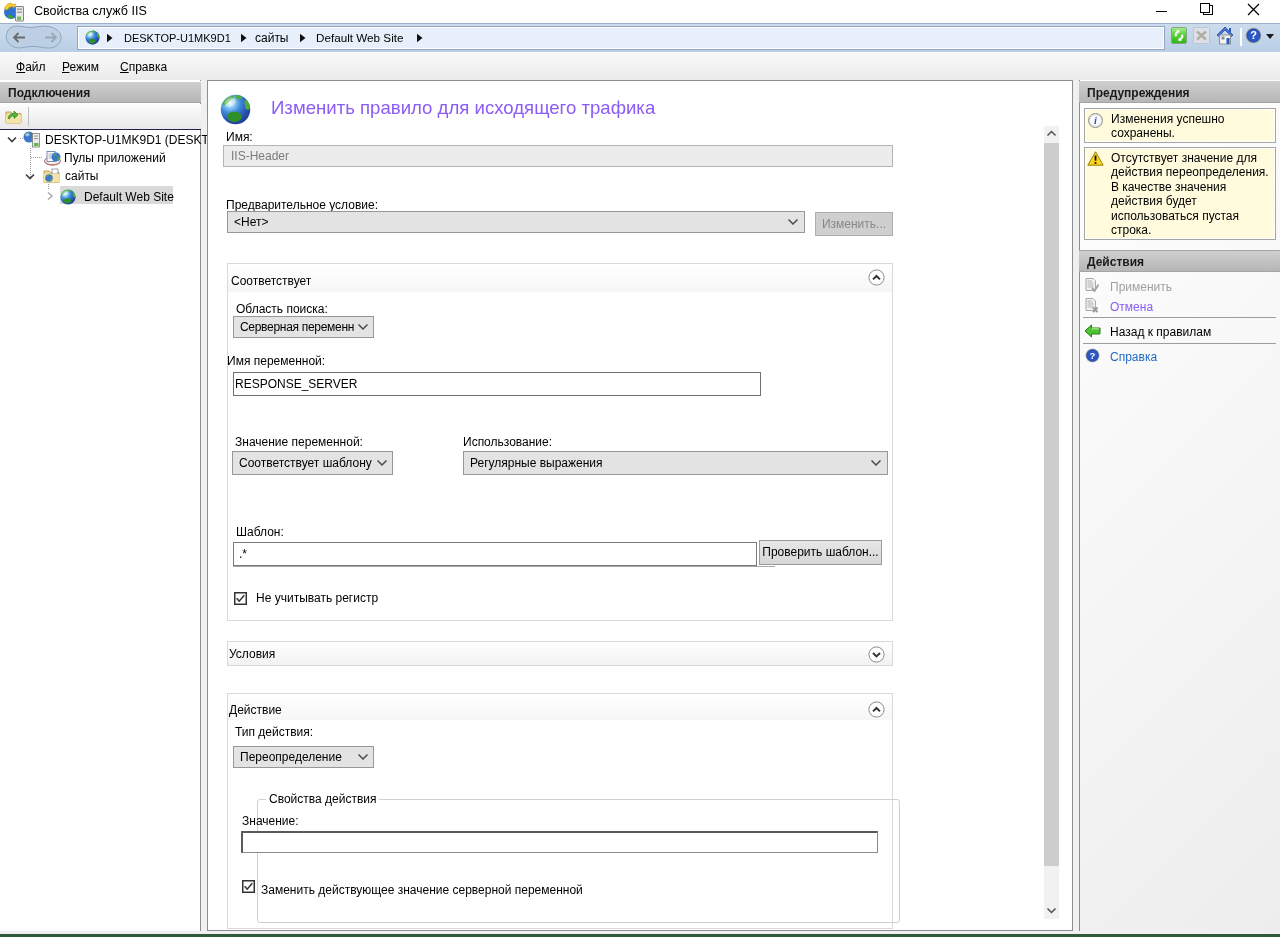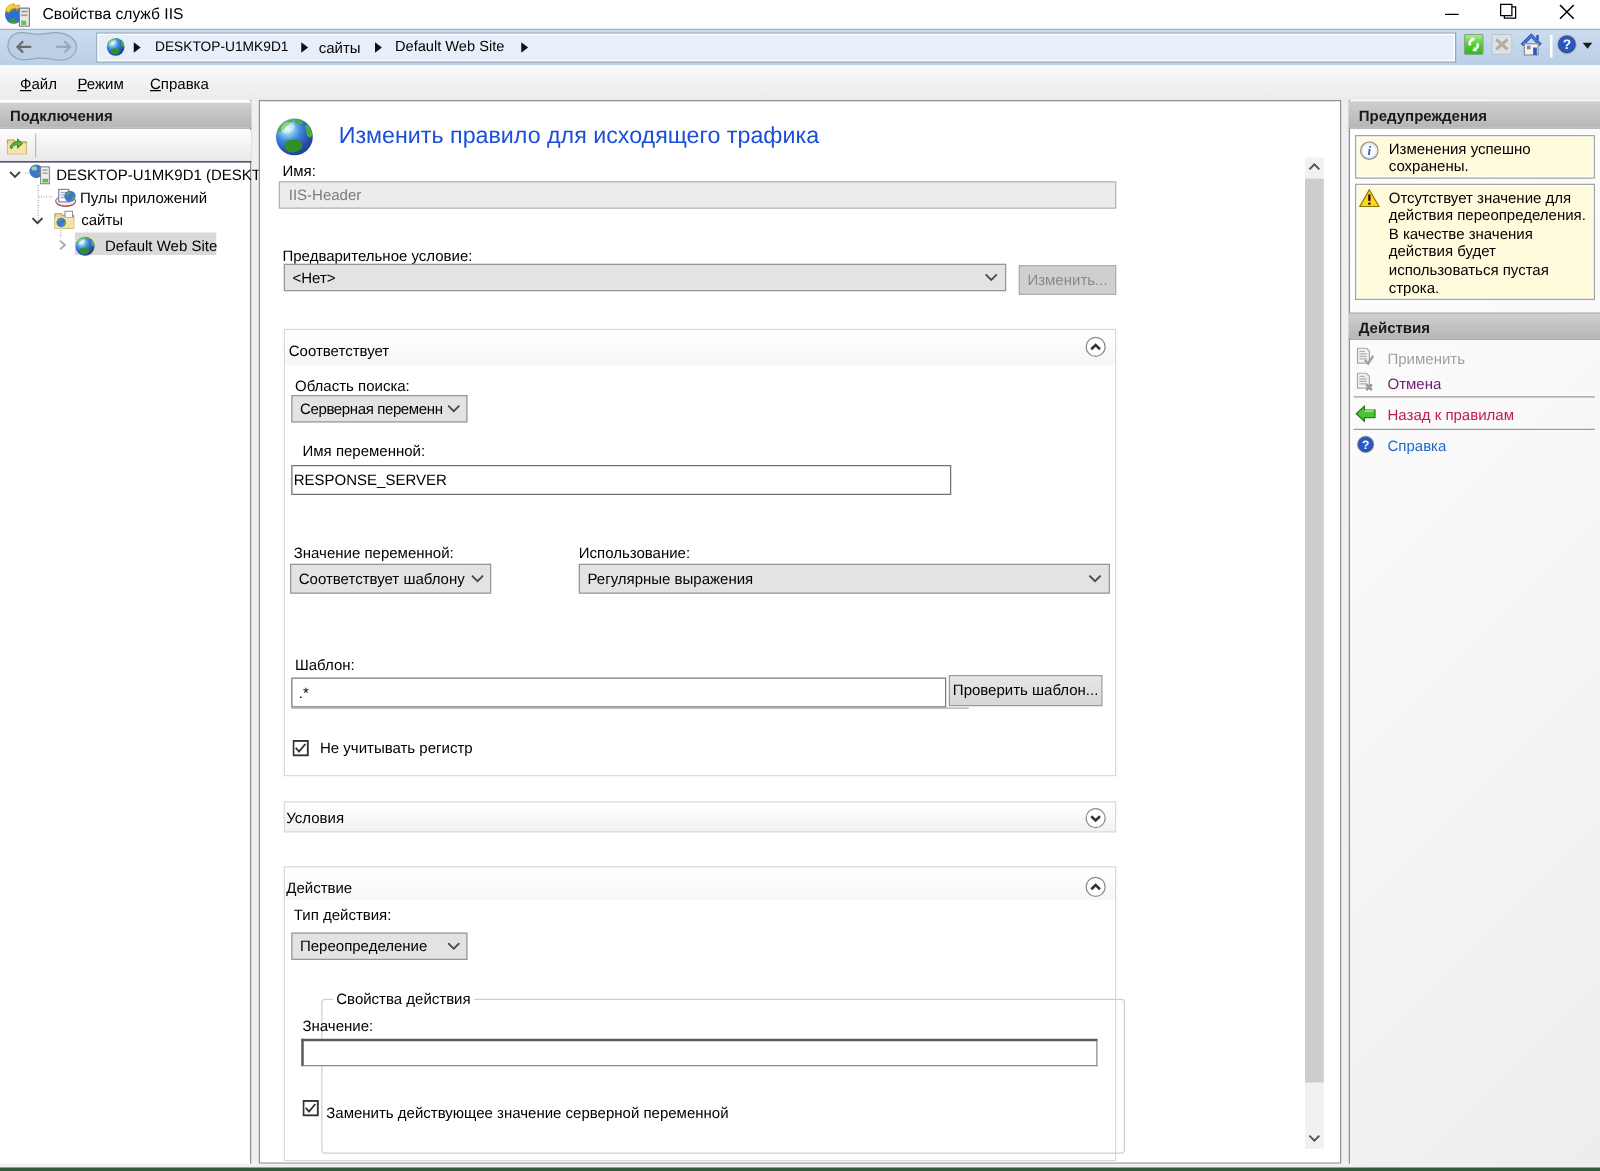--- a/index.html
+++ b/index.html
@@ -201,21 +201,21 @@
           <stop offset="100%" stop-color="#1e3c8c"></stop>
         </radialGradient>
       </defs>
       <circle cx="16" cy="16" r="15.2" fill="url(#g31)"></circle>
       <path d="M 3,9 C 5,5 9,2.5 13,2 C 15,2 15,3.5 13,5 C 11,6.5 9,7 7.5,9.5 C 6,11.5 4,12 3,11.5 C 2.5,11 2.5,10 3,9 Z" fill="#4fae3a"></path>
       <path d="M 16,1.5 C 18,1 20,1.5 22,2.5 C 23.5,3.5 23,5 21,5.5 C 19,6 17,5 16.5,3.5 C 16,2.5 15.5,2 16,1.5 Z" fill="#4fae3a"></path>
       <path d="M 27,6 C 29,8 30.5,11 30.8,14 C 30.5,16.5 28.5,17 27,15.5 C 25.5,14 26.5,12 25.5,10 C 24.5,8.5 25,6.5 27,6 Z" fill="#4fae3a"></path>
       <path d="M 9,20 C 12,18 17,18 20,19.5 C 23,21 23.5,24 21,26.5 C 18,29.5 12,29.5 9.5,27 C 7.5,24.5 7.5,21.5 9,20 Z" fill="#2f8f28"></path>
       <ellipse cx="10.5" cy="8.5" rx="6" ry="4.5" fill="#ffffff" opacity="0.4" transform="rotate(-25 10.5 8.5)"></ellipse>
     </svg></div>
-<div class="abs" style="left:271px;top:97px;font-size:18.6px;color:#1d4ed8;white-space:nowrap;">Изменить правило для исходящего трафика</div>
+<div class="abs" style="left:271px;top:97px;font-size:18.6px;color:#8b5cf6;white-space:nowrap;">Изменить правило для исходящего трафика</div>
 
 <div class="abs" style="left:226px;top:130px;">Имя:</div>
 <div class="abs" style="left:223px;top:145px;width:670px;height:22px;background:#ececec;border:1px solid #b5b5b5;color:#7b7b7b;line-height:20px;padding-left:7px;">IIS-Header</div>
 
 <div class="abs" style="left:226px;top:198px;">Предварительное условие:</div>
 <div class="abs cb" style="left:227px;top:211px;width:578px;height:22px;background:#e3e3e3;border:1px solid #979797;line-height:20px;padding-left:6px;">&lt;Нет&gt;
   <svg class="abs" style="right:6px;top:7px;width:10px;height:7px">
       <path d="M 0.5,0.5 L 5,5 L 9.5,0.5" stroke="#4a4a4a" stroke-width="1.5" fill="none"></path>
     </svg>
 </div>
@@ -228,21 +228,21 @@
       <path d="M 5,10.4 L 8.5,7 L 12,10.4" stroke="#333333" stroke-width="2" fill="none"></path>
     </svg></div>
 
 <div class="abs" style="left:236px;top:302px;">Область поиска:</div>
 <div class="abs cb" style="left:233px;top:316px;width:141px;height:22px;background:#e3e3e3;border:1px solid #979797;line-height:20px;padding-left:6px;white-space:nowrap;overflow:hidden;letter-spacing:-0.3px;">Серверная переменн
   <svg class="abs" style="right:5px;top:7px;width:10px;height:7px">
       <path d="M 0.5,0.5 L 5,5 L 9.5,0.5" stroke="#4a4a4a" stroke-width="1.5" fill="none"></path>
     </svg>
 </div>
 
-<div class="abs" style="left:242px;top:354px;">Имя переменной:</div>
+<div class="abs" style="left:227px;top:354px;">Имя переменной:</div>
 <div class="abs" style="left:233px;top:372px;width:528px;height:24px;background:#fff;border:1px solid #707070;line-height:22px;padding-left:1px;">RESPONSE_SERVER</div>
 
 <div class="abs" style="left:235px;top:435px;text-align:right;">Значение переменной:</div>
 <div class="abs" style="left:463px;top:435px;">Использование:</div>
 <div class="abs cb" style="left:232px;top:451px;width:161px;height:24px;background:#e3e3e3;border:1px solid #979797;line-height:22px;padding-left:6px;">Соответствует шаблону
   <svg class="abs" style="right:5px;top:8px;width:10px;height:7px">
       <path d="M 0.5,0.5 L 5,5 L 9.5,0.5" stroke="#4a4a4a" stroke-width="1.5" fill="none"></path>
     </svg>
 </div>
 <div class="abs cb" style="left:463px;top:451px;width:425px;height:24px;background:#e3e3e3;border:1px solid #979797;line-height:22px;padding-left:6px;">Регулярные выражения
@@ -328,27 +328,27 @@
       <path d="M 1,0.5 L 8,0.5 L 10.5,3 L 10.5,12.5 L 1,12.5 Z" fill="#f3f3f3" stroke="#a8a8a8"></path>
       <path d="M 2.5,3 H 7 M 2.5,5 H 8.5 M 2.5,7 H 8.5 M 2.5,9 H 8.5" stroke="#b0b0b0" stroke-width="1"></path>
       <path d="M 7,10 L 9.5,12.8 L 13.7,6.5" stroke="#a2a2a2" stroke-width="2" fill="none"></path>
     </svg></div>
 <div class="abs" style="left:1110px;top:280px;color:#a0a0a0;">Применить</div>
 <div class="abs" id="icon-cancel" style="left:1085px;top:298px;width:14px;height:15px;"><svg width="14" height="15" viewBox="0 0 14 15">
       <path d="M 1,0.5 L 8,0.5 L 10.5,3 L 10.5,12.5 L 1,12.5 Z" fill="#f3f3f3" stroke="#a8a8a8"></path>
       <path d="M 2.5,3 H 7 M 2.5,5 H 8.5 M 2.5,7 H 8.5 M 2.5,9 H 8.5" stroke="#b0b0b0" stroke-width="1"></path>
       <path d="M 8,9.5 L 12.5,14 M 12.5,9.5 L 8,14" stroke="#989898" stroke-width="2" fill="none"></path>
     </svg></div>
-<div class="abs" style="left:1110px;top:300px;color:#701a75;">Отмена</div>
+<div class="abs" style="left:1110px;top:300px;color:#8b5cf6;">Отмена</div>
 <div class="abs" style="left:1083px;top:317px;width:193px;height:1px;background:#9d9d9d;"></div>
 <div class="abs" id="icon-back" style="left:1084px;top:324px;width:17px;height:14px;"><svg width="17" height="14" viewBox="0 0 17 14">
       <path d="M 7.5,1 L 7.5,4 L 16,4 L 16,10 L 7.5,10 L 7.5,13 L 1,7 Z" fill="#4fc233" stroke="#2a7d18" stroke-width="1"></path>
       <path d="M 7.5,4.8 L 15,4.8" stroke="#a8e896" stroke-width="1.2"></path>
     </svg></div>
-<div class="abs" style="left:1110px;top:325px;color:#be185d;">Назад к правилам</div>
+<div class="abs" style="left:1110px;top:325px;color:#000000;">Назад к правилам</div>
 <div class="abs" style="left:1083px;top:343px;width:193px;height:1px;background:#9d9d9d;"></div>
 <div class="abs" id="icon-help2" style="left:1085px;top:348px;width:15px;height:15px;"><svg width="15" height="15" viewBox="0 0 17 17">
       <circle cx="8.5" cy="8.5" r="8" fill="#b8b8b8"></circle>
       <circle cx="8.5" cy="8.5" r="6.8" fill="#2b57c4"></circle>
       <circle cx="8.5" cy="8.5" r="6.8" fill="none" stroke="#16337a" stroke-width="0.5"></circle>
       <text x="8.5" y="12.4" font-family="Liberation Sans" font-size="11" font-weight="bold" fill="#fff" text-anchor="middle">?</text>
     </svg></div>
 <div class="abs" style="left:1110px;top:350px;color:#1e6bc6;">Справка</div>
 
 <div class="abs" style="left:0;top:931px;width:1280px;height:6px;background:#f0f0f0;"></div>

